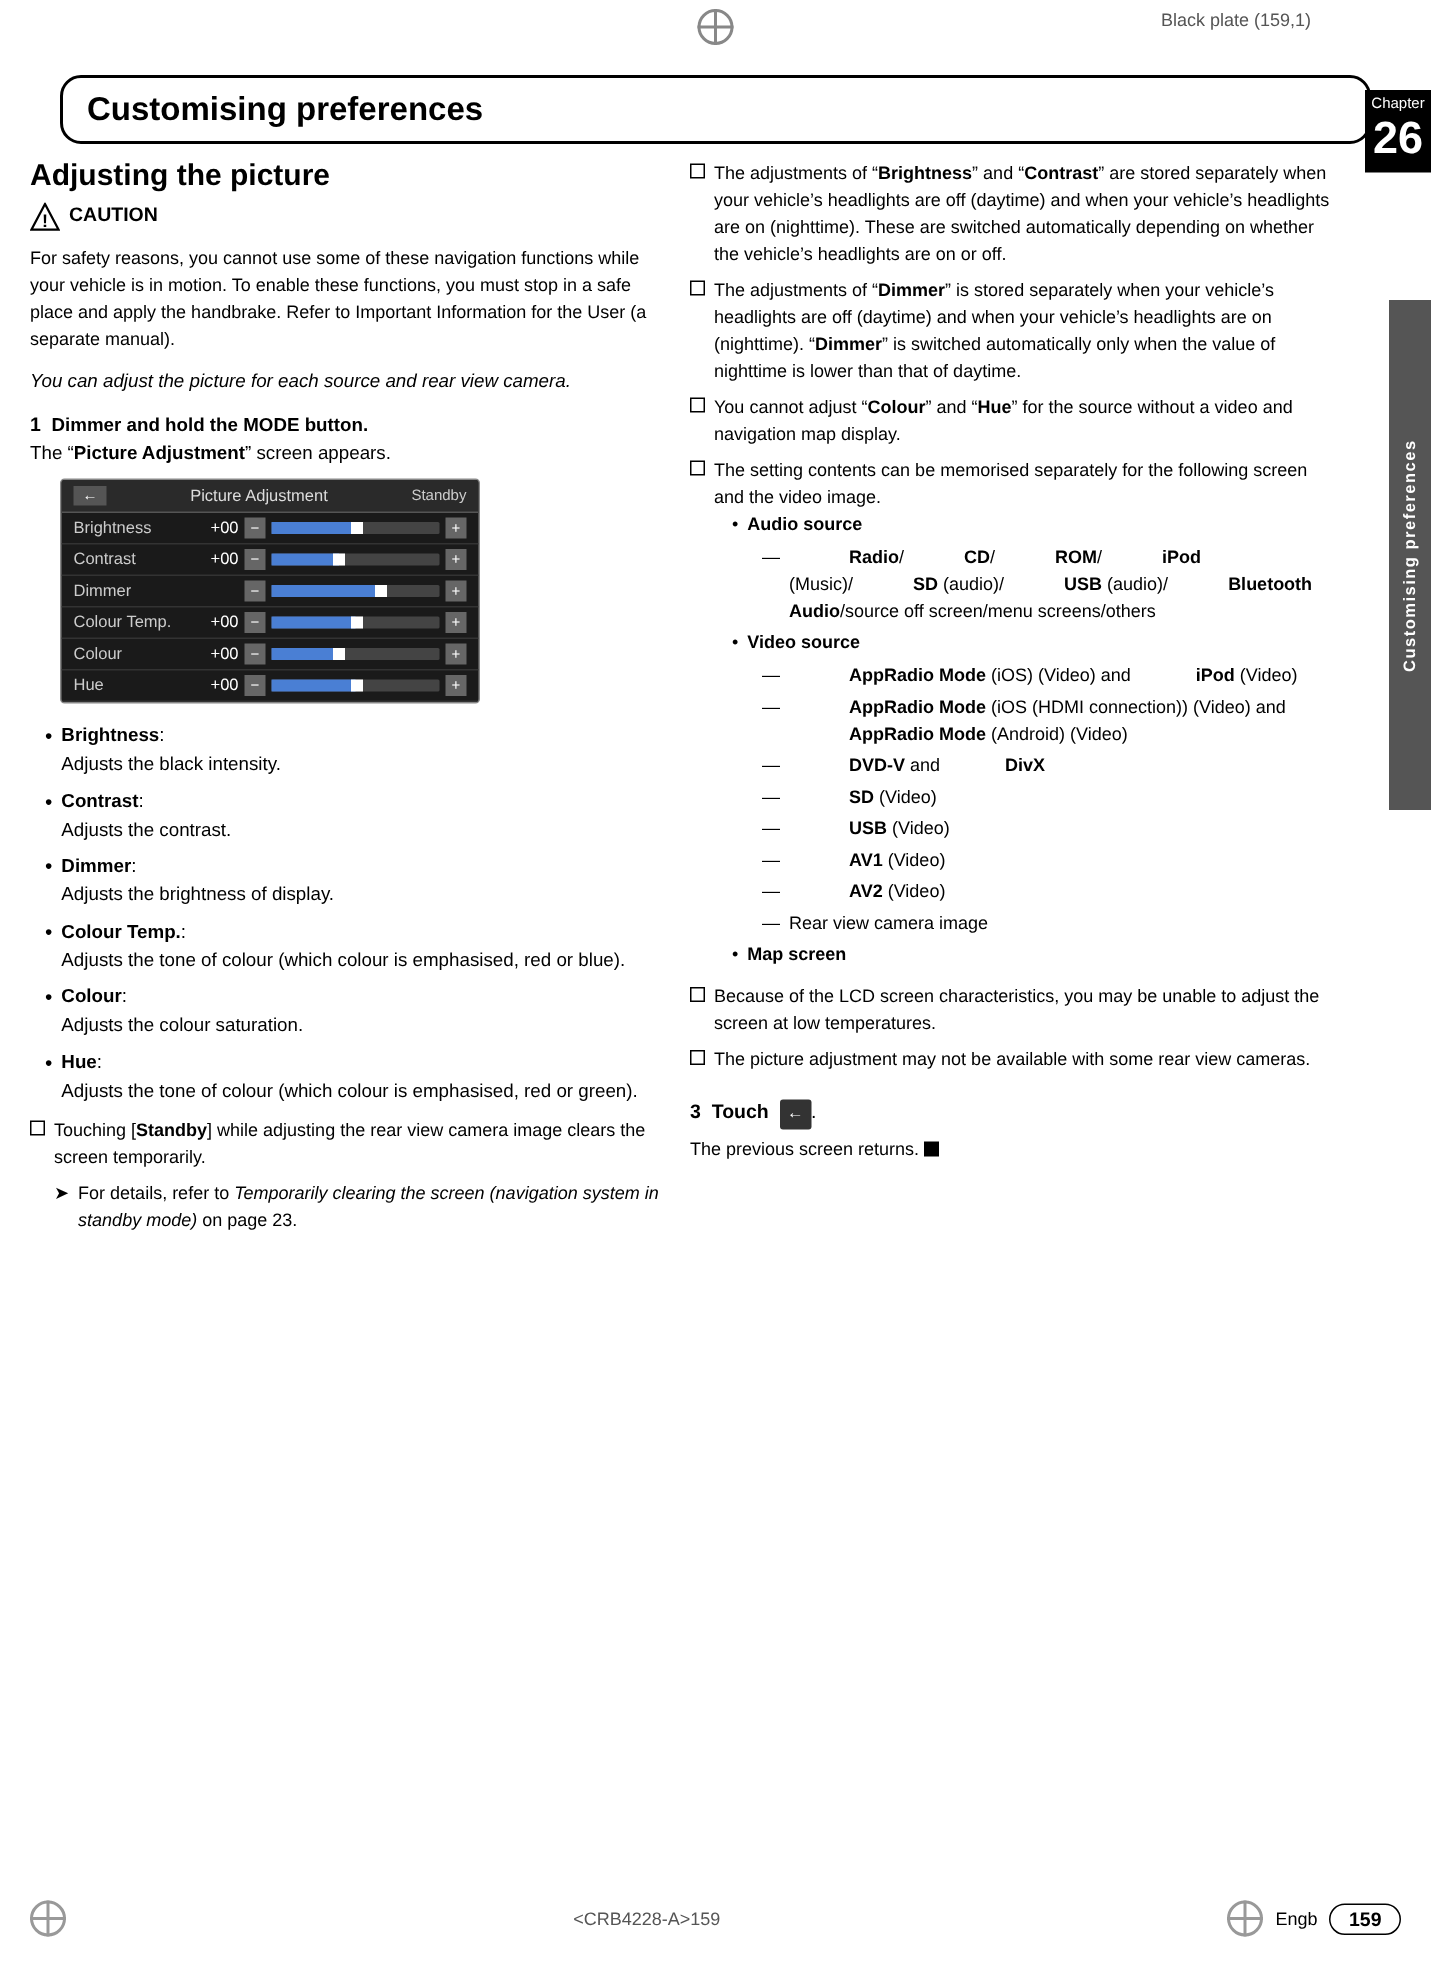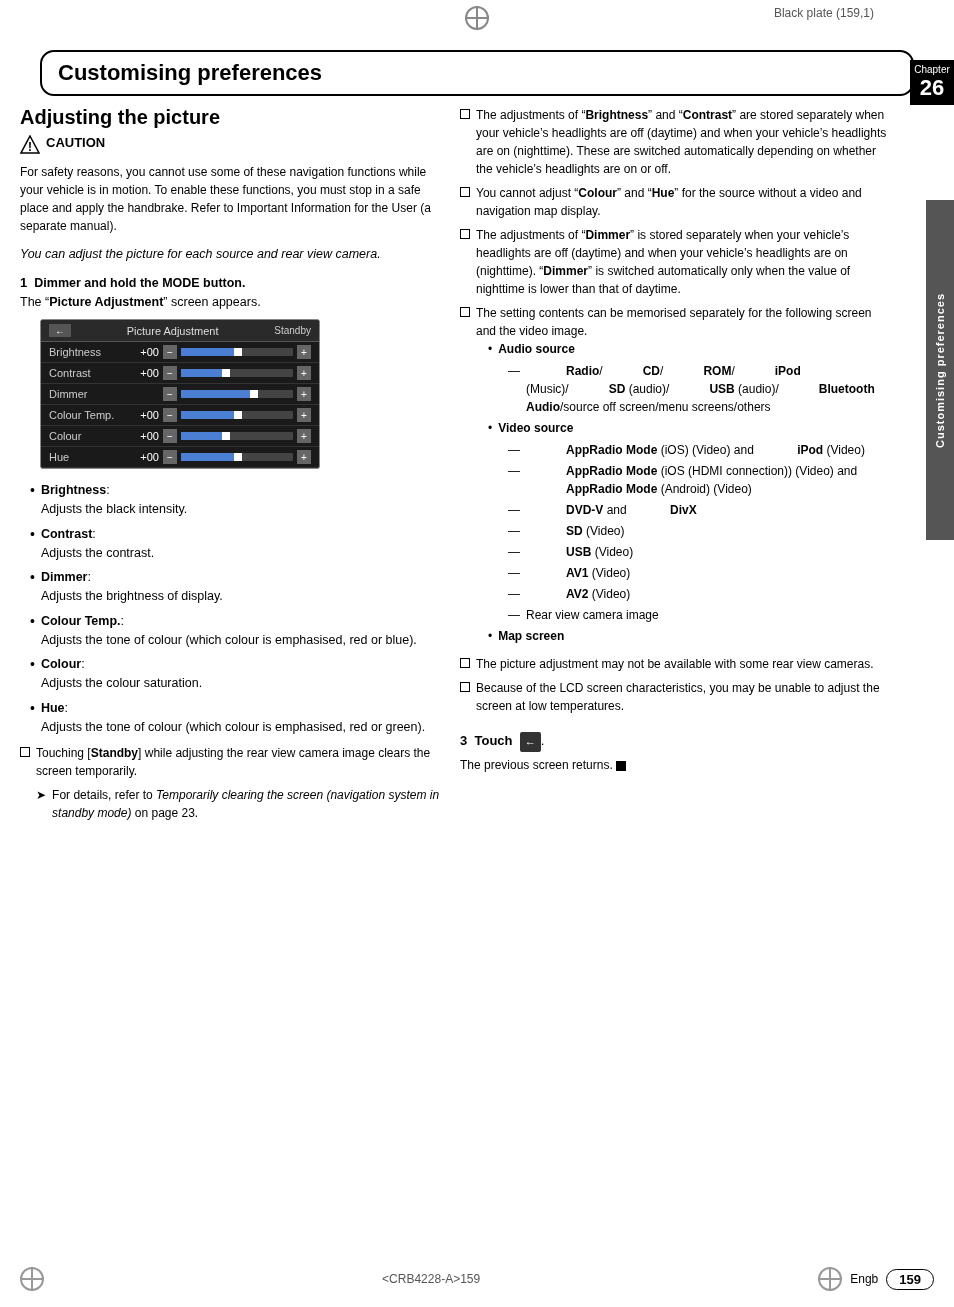--- a/index.html
+++ b/index.html
@@ -21,21 +21,21 @@
       background: #000;
       color: #fff;
       width: 44px;
       text-align: center;
       padding: 4px 0;
     }
     .chapter-tab .chapter-label {
       font-size: 10px;
     }
     .chapter-tab .chapter-number {
-      font-size: 22px;
+      font-size: 30px;
       font-weight: bold;
       line-height: 1.2;
     }
 
     
     .title-bar {
       border: 2px solid #000;
       border-radius: 14px;
       margin: 10px 20px 0 20px;
       padding: 8px 16px;
@@ -528,28 +528,28 @@
       <div class="note-block">
         <div class="note-square"></div>
         <div class="note-content">
           The adjustments of “<b>Brightness</b>” and “<b>Contrast</b>” are stored separately when your vehicle’s headlights are off (daytime) and when your vehicle’s headlights are on (nighttime). These are switched automatically depending on whether the vehicle’s headlights are on or off.
         </div>
       </div>
 
       <div class="note-block">
         <div class="note-square"></div>
         <div class="note-content">
-          You cannot adjust “<b>Colour</b>” and “<b>Hue</b>” for the source without a video and navigation map display.
+          The adjustments of “<b>Dimmer</b>” is stored separately when your vehicle’s headlights are off (daytime) and when your vehicle’s headlights are on (nighttime). “<b>Dimmer</b>” is switched automatically only when the value of nighttime is lower than that of daytime.
         </div>
       </div>
 
       <div class="note-block">
         <div class="note-square"></div>
         <div class="note-content">
-          The adjustments of “<b>Dimmer</b>” is stored separately when your vehicle’s headlights are off (daytime) and when your vehicle’s headlights are on (nighttime). “<b>Dimmer</b>” is switched automatically only when the value of nighttime is lower than that of daytime.
+          You cannot adjust “<b>Colour</b>” and “<b>Hue</b>” for the source without a video and navigation map display.
         </div>
       </div>
 
       <div class="note-block">
         <div class="note-square"></div>
         <div>
           <div class="note-content">
             The setting contents can be memorised separately for the following screen and the video image.
           </div>
 
@@ -608,28 +608,28 @@
               <span class="nested-bullet-dot">•</span>
               <span class="nested-bullet-content"><b>Map screen</b></span>
             </div>
           </div>
         </div>
       </div>
 
       <div class="note-block">
         <div class="note-square"></div>
         <div class="note-content">
-          The picture adjustment may not be available with some rear view cameras.
+          Because of the LCD screen characteristics, you may be unable to adjust the screen at low temperatures.
         </div>
       </div>
 
       <div class="note-block">
         <div class="note-square"></div>
         <div class="note-content">
-          Because of the LCD screen characteristics, you may be unable to adjust the screen at low temperatures.
+          The picture adjustment may not be available with some rear view cameras.
         </div>
       </div>
 
       <div class="step3">
         <b>3</b>&nbsp;&nbsp;<b>Touch</b>&nbsp;
         <span class="back-icon-inline">←</span>.
         <div style="margin-top:4px;font-size:12px;font-weight:normal;">
           The previous screen returns.&nbsp;<span class="end-square"></span>
         </div>
       </div>

